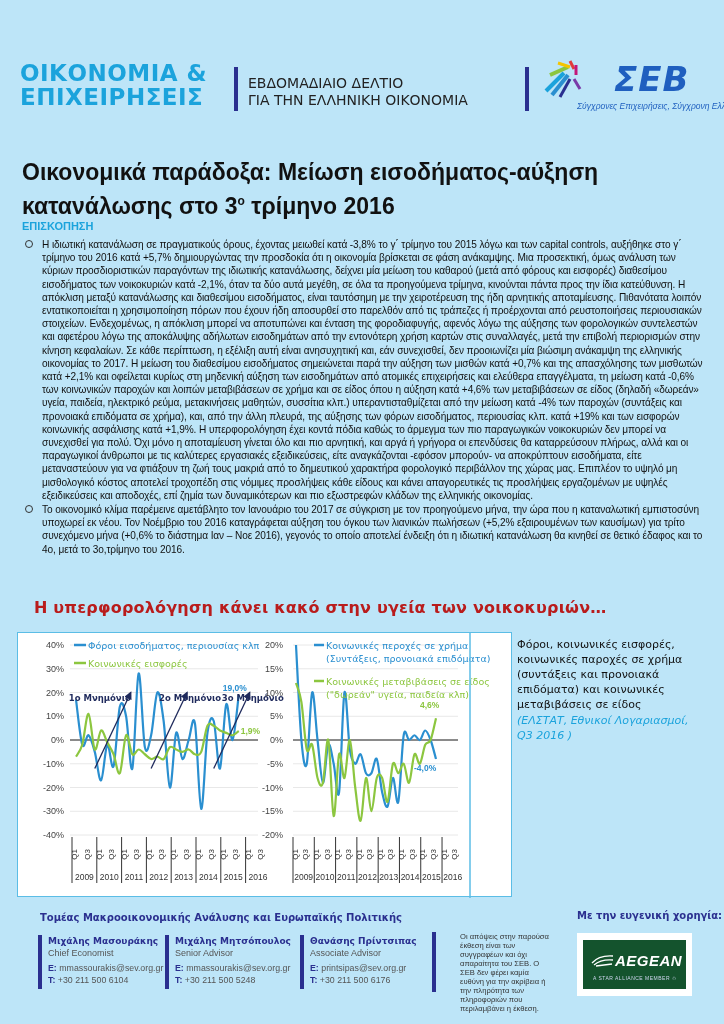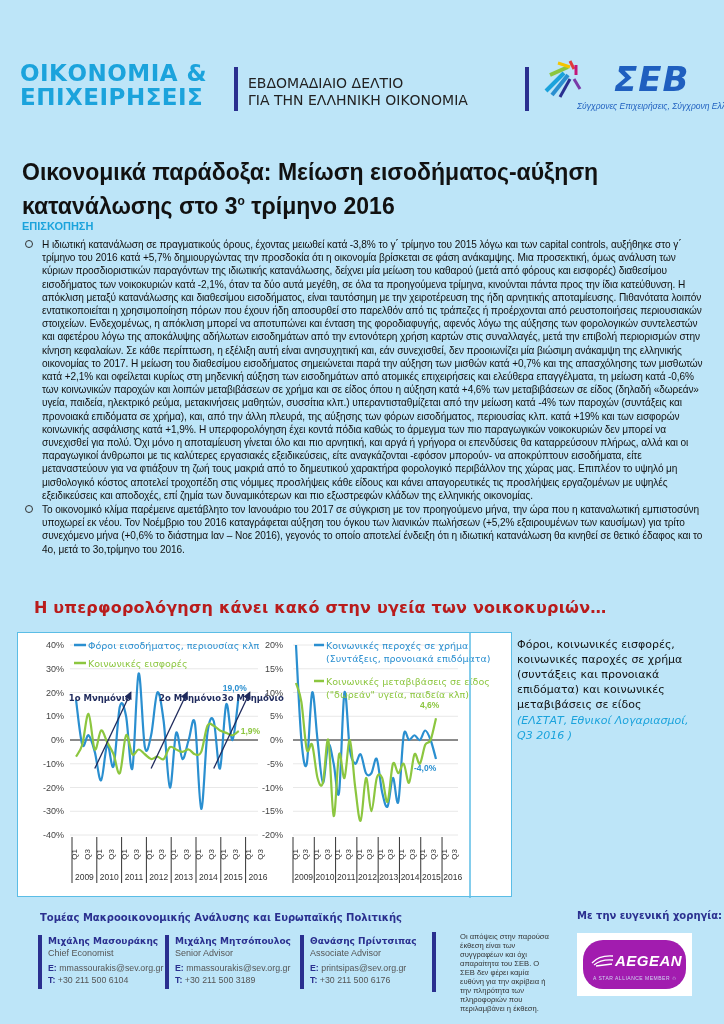--- a/index.html
+++ b/index.html
@@ -96,21 +96,21 @@
   .disclaimer .vbar { left: 0; top: 0; height: 60px; width: 4px; }
   .sponsor-label {
     position: absolute; left: 577px; top: 910px;
     font-family: "DejaVu Sans", sans-serif; font-weight: bold; font-size: 10px; color: #2a2f8f;
   }
   .sponsor-box {
     position: absolute; left: 577px; top: 933px; width: 115px; height: 63px;
     background: #ffffff; padding: 7px 6px;
   }
   .aegean {
-    width: 100%; height: 100%; background: #a21caf; color: #fff; position: relative; border-radius: 20px;
+    width: 100%; height: 100%; background: #14532d; color: #fff; position: relative;
   }
   .aegean .aname { position: absolute; left: 32px; top: 12px; font-weight: bold; font-style: italic; font-size: 15px; letter-spacing: 0.5px; }
   .aegean .atag { position: absolute; left: 10px; top: 35px; font-size: 5px; letter-spacing: 0.5px; color: #cfd6f0; }
   .aegean svg { position: absolute; left: 8px; top: 13px; }
 </style>
 </head>
 <body>
 
 <div class="header">
   <div class="brand-title">
@@ -306,21 +306,21 @@
   <div class="cname">Μιχάλης Μασουράκης</div>
   <div class="crole">Chief Economist</div>
   <div class="cline"><b>E:</b> <span>mmassourakis@sev.org.gr</span></div>
   <div class="cline"><b>T:</b> <span>+30 211 500 6104</span></div>
 </div>
 <div class="contact" style="left:165px">
   <div class="vbar"></div>
   <div class="cname">Μιχάλης Μητσόπουλος</div>
   <div class="crole">Senior Advisor</div>
   <div class="cline"><b>E:</b> <span>mmassourakis@sev.org.gr</span></div>
-  <div class="cline"><b>T:</b> <span>+30 211 500 3189</span></div>
+  <div class="cline"><b>T:</b> <span>+30 211 500 5248</span></div>
 </div>
 <div class="contact" style="left:300px">
   <div class="vbar"></div>
   <div class="cname">Θανάσης Πρίντσιπας</div>
   <div class="crole">Associate Advisor</div>
   <div class="cline"><b>E:</b> <span>printsipas@sev.org.gr</span></div>
   <div class="cline"><b>T:</b> <span>+30 211 500 6176</span></div>
 </div>
 
 <div class="disclaimer">

